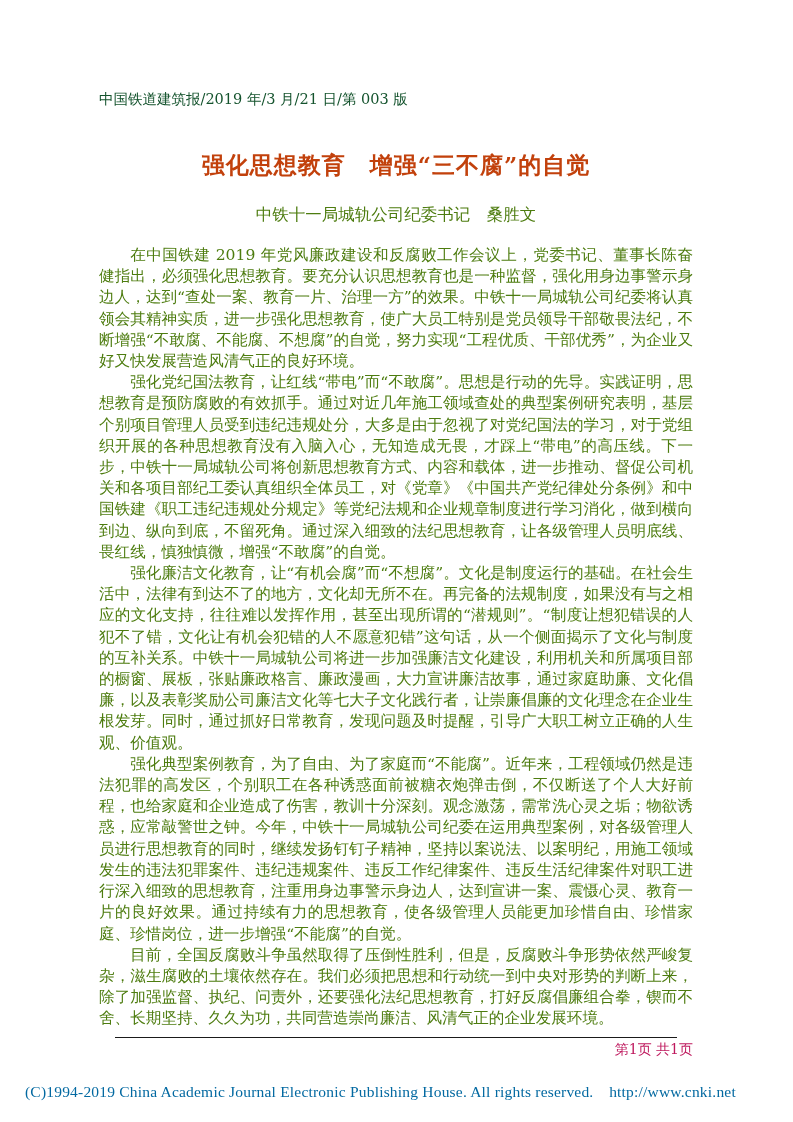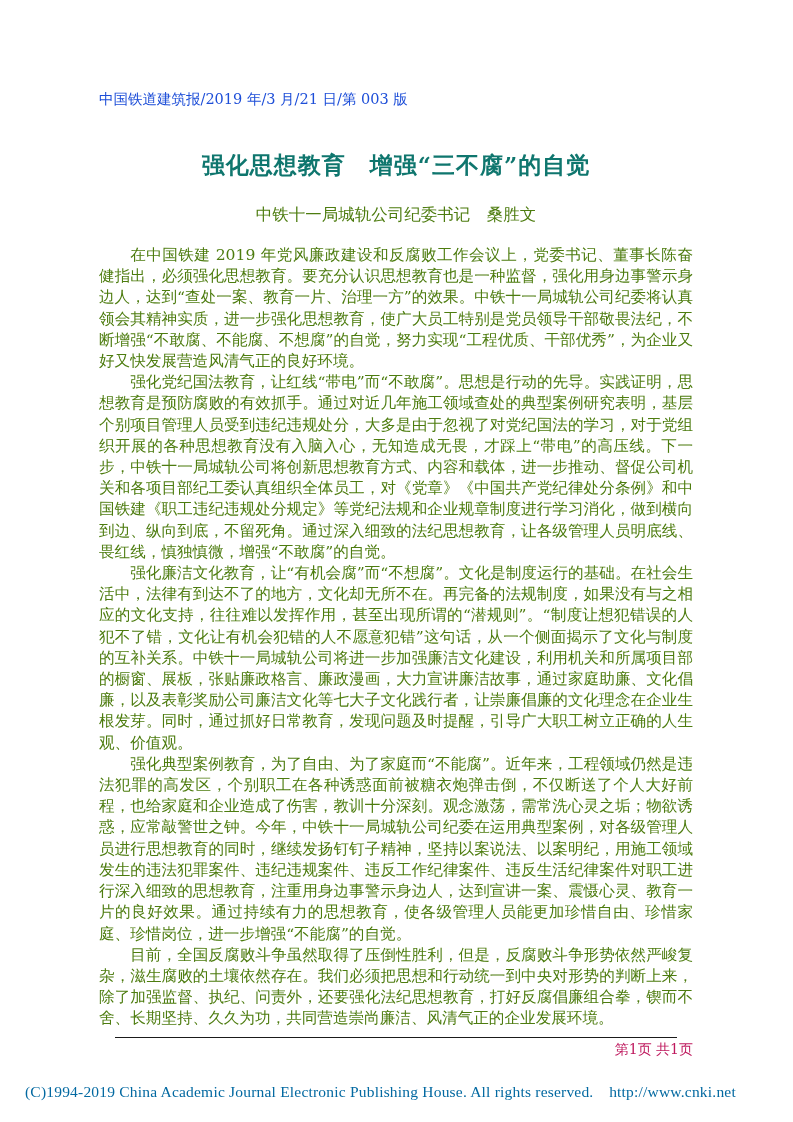--- a/index.html
+++ b/index.html
@@ -12,33 +12,33 @@
     font-family: "DejaVu Serif", "Liberation Serif", serif;
     overflow: hidden;
   }
   .doc-header {
     position: absolute;
     left: 99px;
     top: 88px;
     width: 594px;
     font-size: 14.5px;
     line-height: 23px;
-    color: #1d4ed8;
+    color: #14532d;
   }
   .article-title {
     position: absolute;
     left: 99px;
     top: 150px;
     width: 594px;
     margin: 0;
     text-align: center;
     font-size: 23px;
     font-weight: bold;
     letter-spacing: 1px;
-    color: #0f766e;
+    color: #c2410c;
   }
   .article-byline {
     position: absolute;
     left: 99px;
     top: 204px;
     width: 594px;
     text-align: center;
     font-size: 16.5px;
     color: #4d7c0f;
   }

